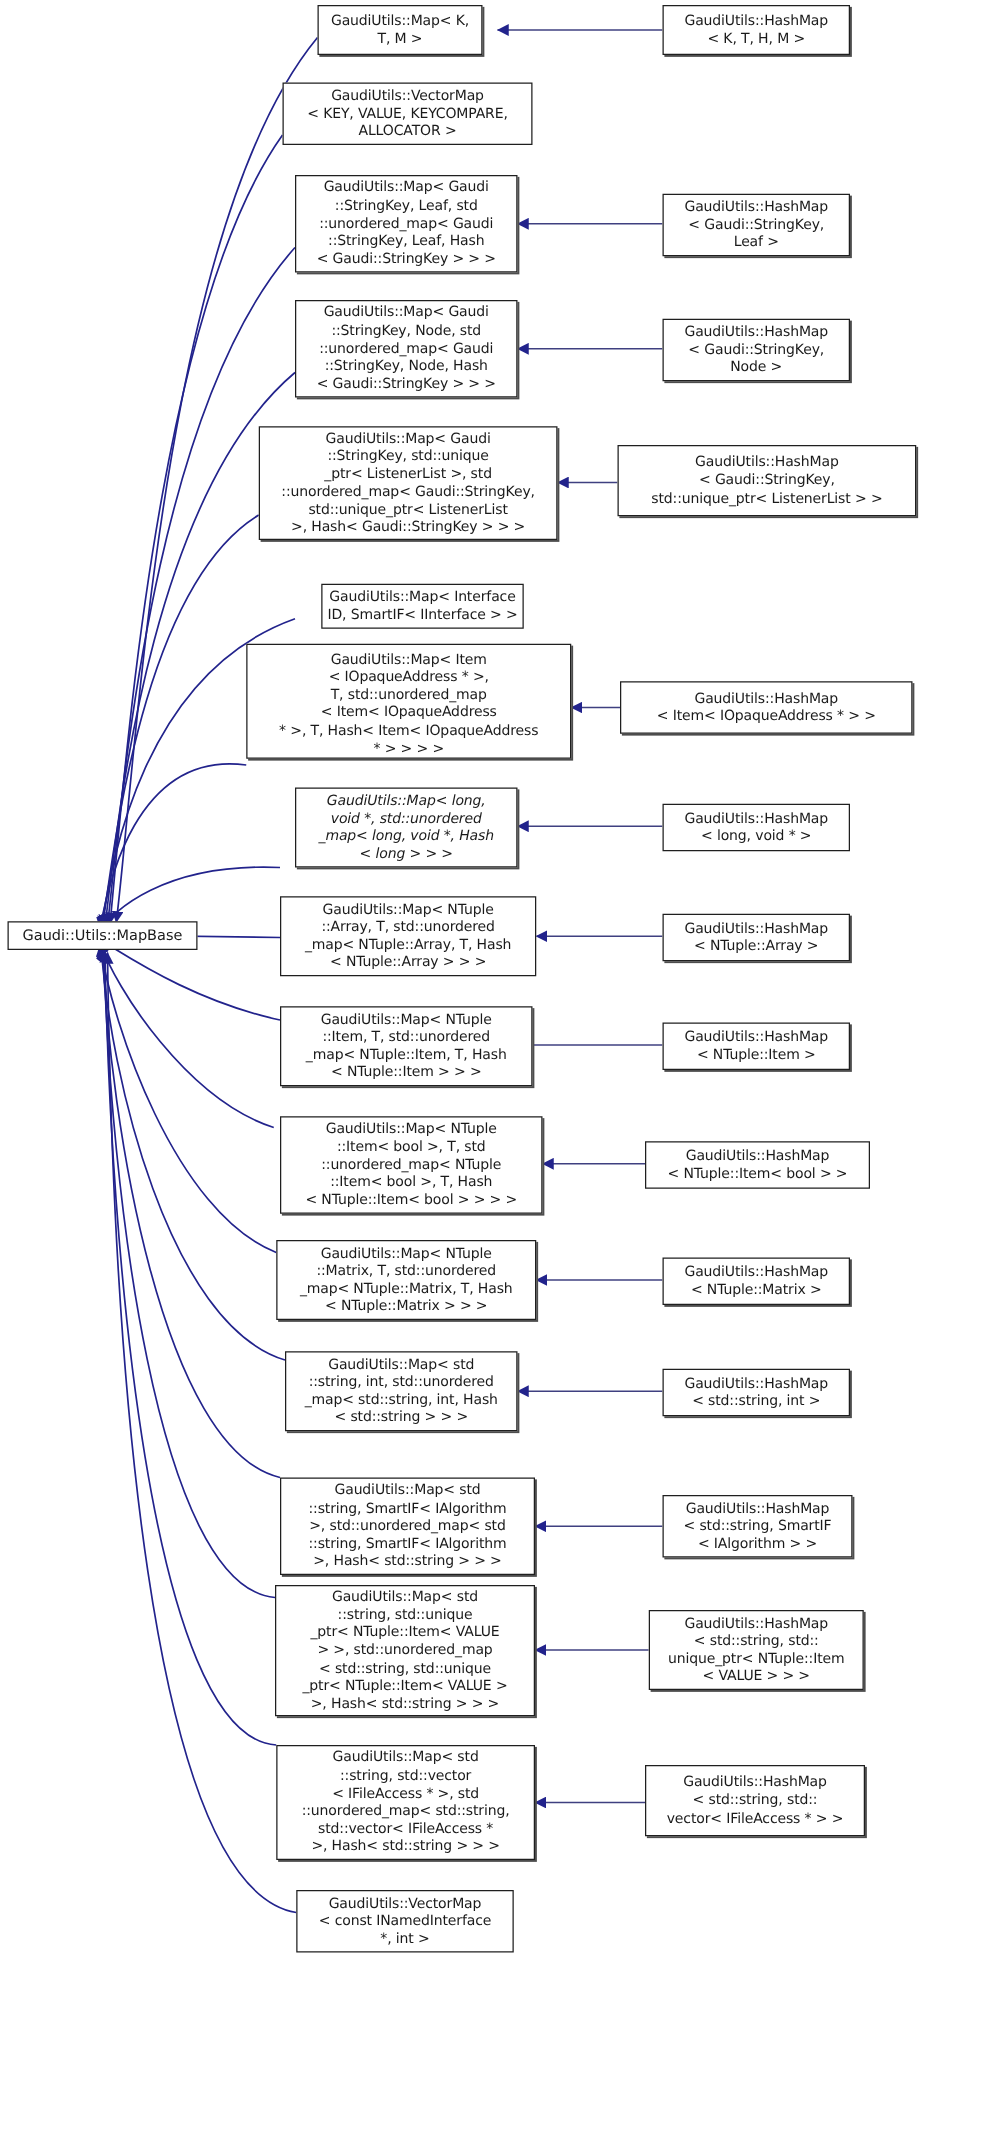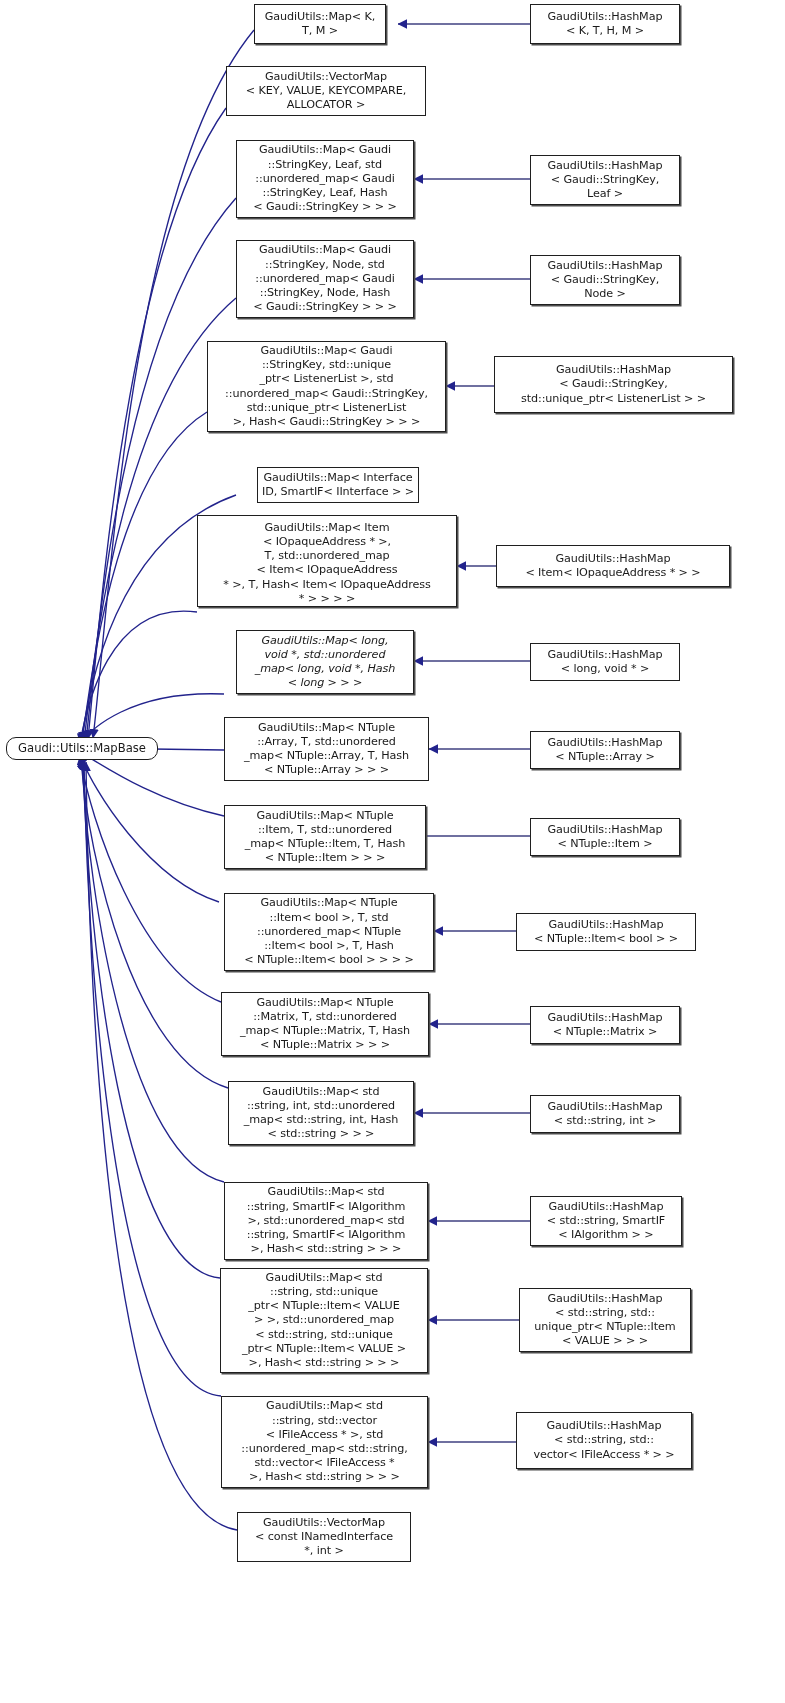--- a/index.html
+++ b/index.html
@@ -102,21 +102,21 @@
       <path d="M 530 836 L 414 836" marker-end="url(#arrowR)"></path>
       <path d="M 516 931 L 434 931" marker-end="url(#arrowR)"></path>
       <path d="M 530 1024 L 429 1024" marker-end="url(#arrowR)"></path>
       <path d="M 530 1113 L 414 1113" marker-end="url(#arrowR)"></path>
       <path d="M 530 1221 L 428 1221" marker-end="url(#arrowR)"></path>
       <path d="M 519 1320 L 428 1320" marker-end="url(#arrowR)"></path>
       <path d="M 516 1442 L 428 1442" marker-end="url(#arrowR)"></path>
     </g>
   </svg>
 
-  <div class="node root plain" style="left:6px; top:737px; width:152px; height:23px;border-radius:10px;">
+  <div class="node root plain" style="left:6px; top:737px; width:152px; height:23px;">
     <span class="label">Gaudi::Utils::MapBase</span>
   </div>
 
   <div class="node" style="left:254px; top:4px; width:132px; height:40px;">
     <span class="label">GaudiUtils::Map&lt; K,
 T, M &gt;</span>
   </div>
 
   <div class="node plain" style="left:226px; top:66px; width:200px; height:50px;">
     <span class="label">GaudiUtils::VectorMap

